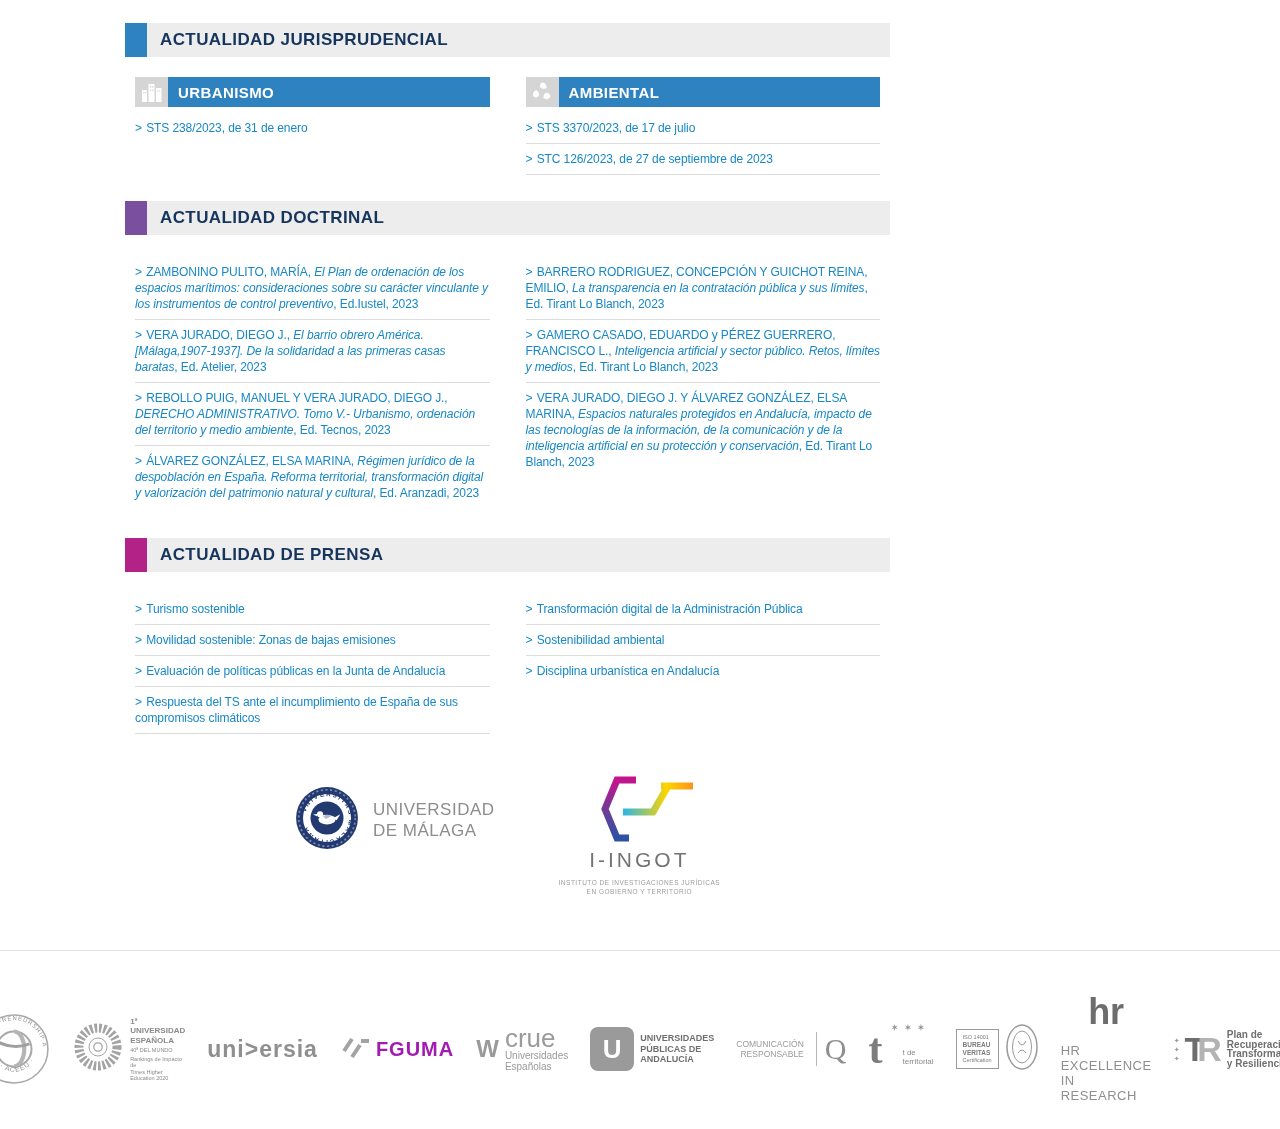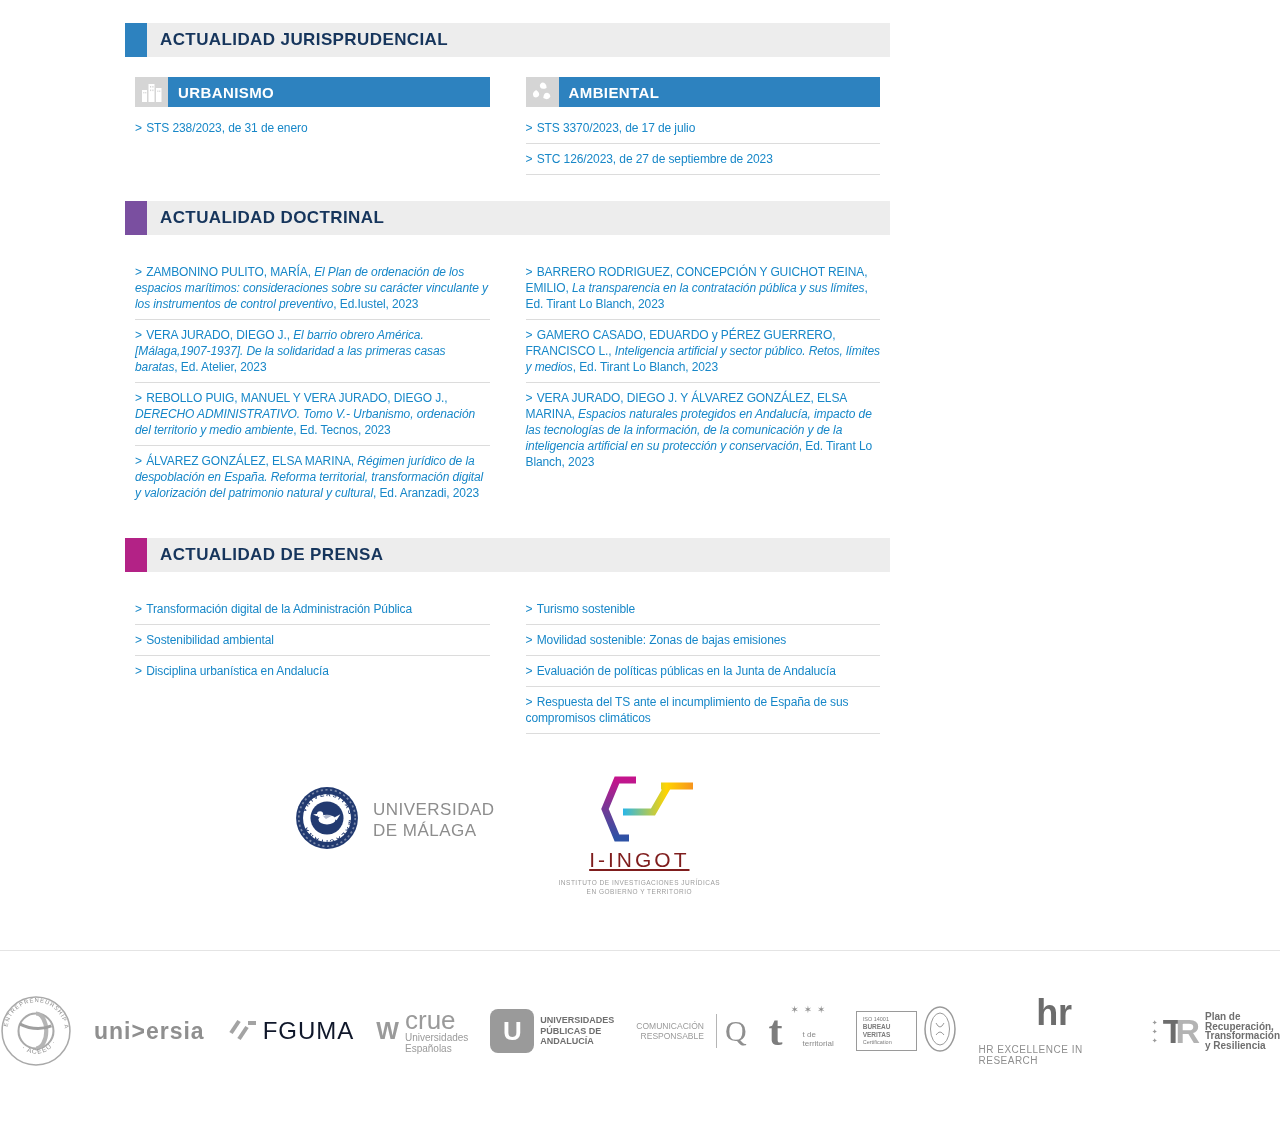--- a/index.html
+++ b/index.html
@@ -34,49 +34,49 @@
   .arrow { margin-right:1px; }
 
   #sec-doctrinal { margin-top:26px; }
   #sec-prensa   { margin-top:30px; }
 
   
   .org-logos { display:flex; justify-content:center; align-items:flex-start; gap:64px; margin-top:42px; }
   .uma-logo { display:flex; align-items:center; gap:14px; margin-top:10px; cursor:pointer; }
   .uma-text { color:#8d8d8d; font-size:17px; line-height:21px; letter-spacing:.5px; }
   .iingot { display:flex; flex-direction:column; align-items:center; cursor:pointer; }
-  .iingot-name { color:#7f1d1d; font-size:21px; letter-spacing:3px; margin-top:2px;text-decoration:underline; }
+  .iingot-name { color:#737373; font-size:21px; letter-spacing:3px; margin-top:2px; }
   .iingot-cap { color:#9c9c9c; font-size:6.5px; letter-spacing:.5px; text-align:center; line-height:9px; margin-top:6px; }
 
   
   .footer { margin-top:54px; border-top:1px solid #e4e4e4; padding-top:44px; }
   .footer-logos { display:flex; justify-content:center; align-items:center; gap:22px; color:#8f8f8f; }
   .flogo { display:flex; align-items:center; gap:6px; }
   .the-text { font-size:8px; font-weight:bold; color:#8a8a8a; line-height:9.5px; }
   .the-text .small { font-size:5.5px; font-weight:normal; line-height:6.5px; }
   .universia { font-size:23px; font-weight:bold; color:#8f8f8f; letter-spacing:1px; }
-  .fguma-text { font-size:24px; font-weight:normal; color:#0f172a; letter-spacing:1px; }
+  .fguma-text { font-size:20px; font-weight:bold; color:#a21caf; letter-spacing:1px; }
   .crue-icon { font-size:24px; font-weight:bold; color:#9a9a9a; }
   .crue-name { font-size:26px; color:#9a9a9a; line-height:24px; }
   .crue-sub { font-size:10px; color:#9a9a9a; line-height:11px; }
   .upa-icon { width:44px; height:44px; background:#9a9a9a; border-radius:8px; color:#fff;
               font-size:26px; font-weight:bold; display:flex; align-items:center; justify-content:center; }
   .upa-text { font-size:9px; font-weight:bold; color:#6f6f6f; line-height:10.5px; }
   .cr-text { font-size:8.5px; color:#9a9a9a; line-height:10px; text-align:right; }
   .cr-q { font-family:"Liberation Serif", serif; font-size:30px; color:#8f8f8f;
           border-left:1px solid #b5b5b5; padding-left:8px; margin-left:6px; }
   .tt { position:relative; display:flex; align-items:flex-end; }
   .tt-t { font-size:42px; font-weight:bold; color:#7d7d7d; font-family:"Liberation Serif", serif; line-height:38px; }
   .tt-stars { position:absolute; top:-8px; left:22px; font-size:10px; color:#8f8f8f; letter-spacing:1px; width:40px; }
   .tt-cap { font-size:8px; color:#8a8a8a; line-height:9px; margin-left:14px; margin-bottom:2px; }
   .bv-box { border:1px solid #9a9a9a; padding:4px 6px; font-size:5.5px; color:#7c7c7c; line-height:7px; }
   .bv-box b { font-size:6.5px; }
   .hr-col { display:flex; flex-direction:column; align-items:center; }
   .hr-mark { font-size:36px; font-weight:bold; color:#6d6d6d; line-height:34px; position:relative; }
-  .hr-cap { font-size:10px; color:#8f8f8f; margin-top:8px; letter-spacing:.5px; }
+  .hr-cap { font-size:13px; color:#8f8f8f; margin-top:8px; letter-spacing:.5px; }
   .prtr { display:flex; align-items:center; gap:5px; }
   .prtr-stars { font-size:7px; color:#9a9a9a; display:flex; flex-direction:column; line-height:9px; }
   .prtr-t { font-size:34px; font-weight:bold; color:#6d6d6d; margin-right:-13px; line-height:30px; }
   .prtr-r { font-size:34px; font-weight:bold; color:#b3b3b3; line-height:30px; }
   .prtr-cap { font-size:10px; font-weight:bold; color:#6f6f6f; line-height:9.5px; }
 </style>
 </head>
 <body>
 
 <div class="content">
@@ -172,35 +172,35 @@
 
   <section id="sec-prensa">
     <div class="section-header">
       <div class="accent accent-magenta"></div>
       <div class="header-bar">
         <span>ACTUALIDAD DE PRENSA</span>
       </div>
     </div>
     <div class="cols" style="margin-top:16px;">
       <div class="col links">
+          <div class="link-item"><span class="arrow">&gt; </span><span>Turismo sostenible</span></div>
+          <div class="sep"></div>
+          <div class="link-item"><span class="arrow">&gt; </span><span>Movilidad sostenible: Zonas de bajas emisiones</span></div>
+          <div class="sep"></div>
+          <div class="link-item"><span class="arrow">&gt; </span><span>Evaluación de políticas públicas en la Junta de Andalucía</span></div>
+          <div class="sep"></div>
+          <div class="link-item"><span class="arrow">&gt; </span><span>Respuesta del TS ante el incumplimiento de España de sus compromisos climáticos</span></div>
+          <div class="sep"></div>
+        </div>
+      <div class="col links">
           <div class="link-item"><span class="arrow">&gt; </span><span>Transformación digital de la Administración Pública</span></div>
           <div class="sep"></div>
           <div class="link-item"><span class="arrow">&gt; </span><span>Sostenibilidad ambiental</span></div>
           <div class="sep"></div>
           <div class="link-item"><span class="arrow">&gt; </span><span>Disciplina urbanística en Andalucía</span></div>
-        </div>
-      <div class="col links">
-          <div class="link-item"><span class="arrow">&gt; </span><span>Turismo sostenible</span></div>
-          <div class="sep"></div>
-          <div class="link-item"><span class="arrow">&gt; </span><span>Movilidad sostenible: Zonas de bajas emisiones</span></div>
-          <div class="sep"></div>
-          <div class="link-item"><span class="arrow">&gt; </span><span>Evaluación de políticas públicas en la Junta de Andalucía</span></div>
-          <div class="sep"></div>
-          <div class="link-item"><span class="arrow">&gt; </span><span>Respuesta del TS ante el incumplimiento de España de sus compromisos climáticos</span></div>
-          <div class="sep"></div>
         </div>
     </div>
   </section>
 
   <div class="org-logos">
     <div class="uma-logo">
       <span>
         <svg width="64" height="64" viewBox="0 0 60 60">
           <defs>
             <path id="umaRing" d="M9.5,30 a20.5,20.5 0 1,1 41,0 a20.5,20.5 0 1,1 -41,0"></path>
@@ -269,20 +269,36 @@
         <path d="M19,28 q16,8 31,2" fill="none" stroke="#9f9f9f" stroke-width="3"></path>
         <text font-size="5.6" fill="#8f8f8f" letter-spacing="1">
           <textPath href="#aceeuTop" startOffset="4">ENTREPRENEURSHIP ACCREDITED</textPath>
         </text>
         <text font-size="6.5" fill="#8f8f8f" letter-spacing="1">
           <textPath href="#aceeuBot" startOffset="28%">· ACEEU ·</textPath>
         </text>
       </svg>
     </div>
 
+    <div class="flogo">
+      <span>
+        <svg width="52" height="52" viewBox="0 0 52 52">
+          <circle cx="26" cy="26" r="19" fill="none" stroke="#a3a3a3" stroke-width="9" stroke-dasharray="2.6 1.9"></circle>
+          <circle cx="26" cy="26" r="9" fill="#ffffff" stroke="#a3a3a3" stroke-width="1"></circle>
+          <circle cx="26" cy="26" r="4.2" fill="none" stroke="#a3a3a3" stroke-width="1.2"></circle>
+        </svg>
+      </span>
+      <div class="the-text">
+        <div>1ª UNIVERSIDAD</div>
+        <div>ESPAÑOLA</div>
+        <div class="small" style="margin-top:2px;">40ª DEL MUNDO</div>
+        <div class="small" style="margin-top:2px;">Rankings de Impacto de</div>
+        <div class="small">Times Higher Education 2020</div>
+      </div>
+    </div>
 
     <div class="flogo universia">uni&gt;ersia</div>
 
     <div class="flogo">
       <span>
         <svg width="30" height="26" viewBox="0 0 30 26">
           <g stroke="#a3a3a3" stroke-width="4" fill="none">
             <path d="M4,17 L12,5"></path>
               <path d="M12,23 L20,11"></path>
               <path d="M21,7 H29"></path>

